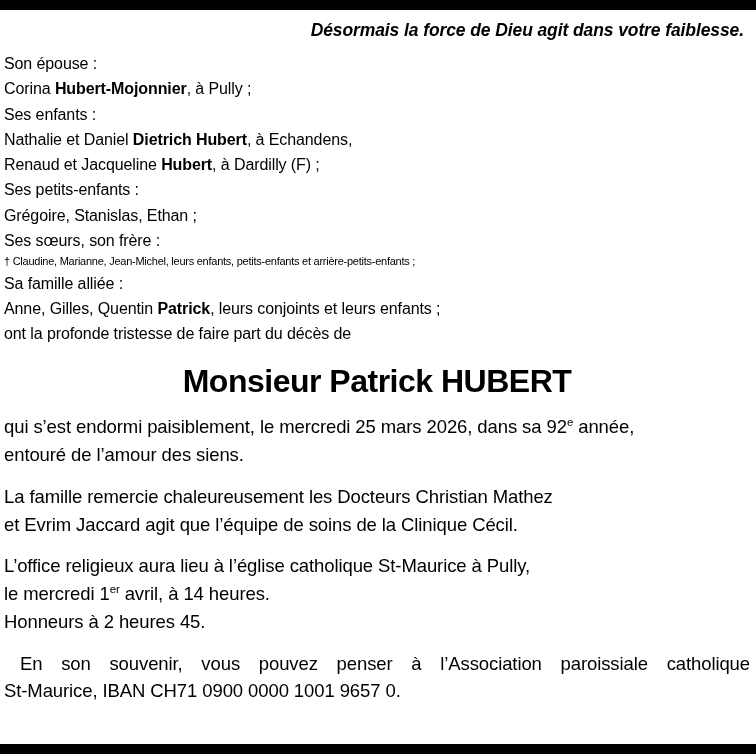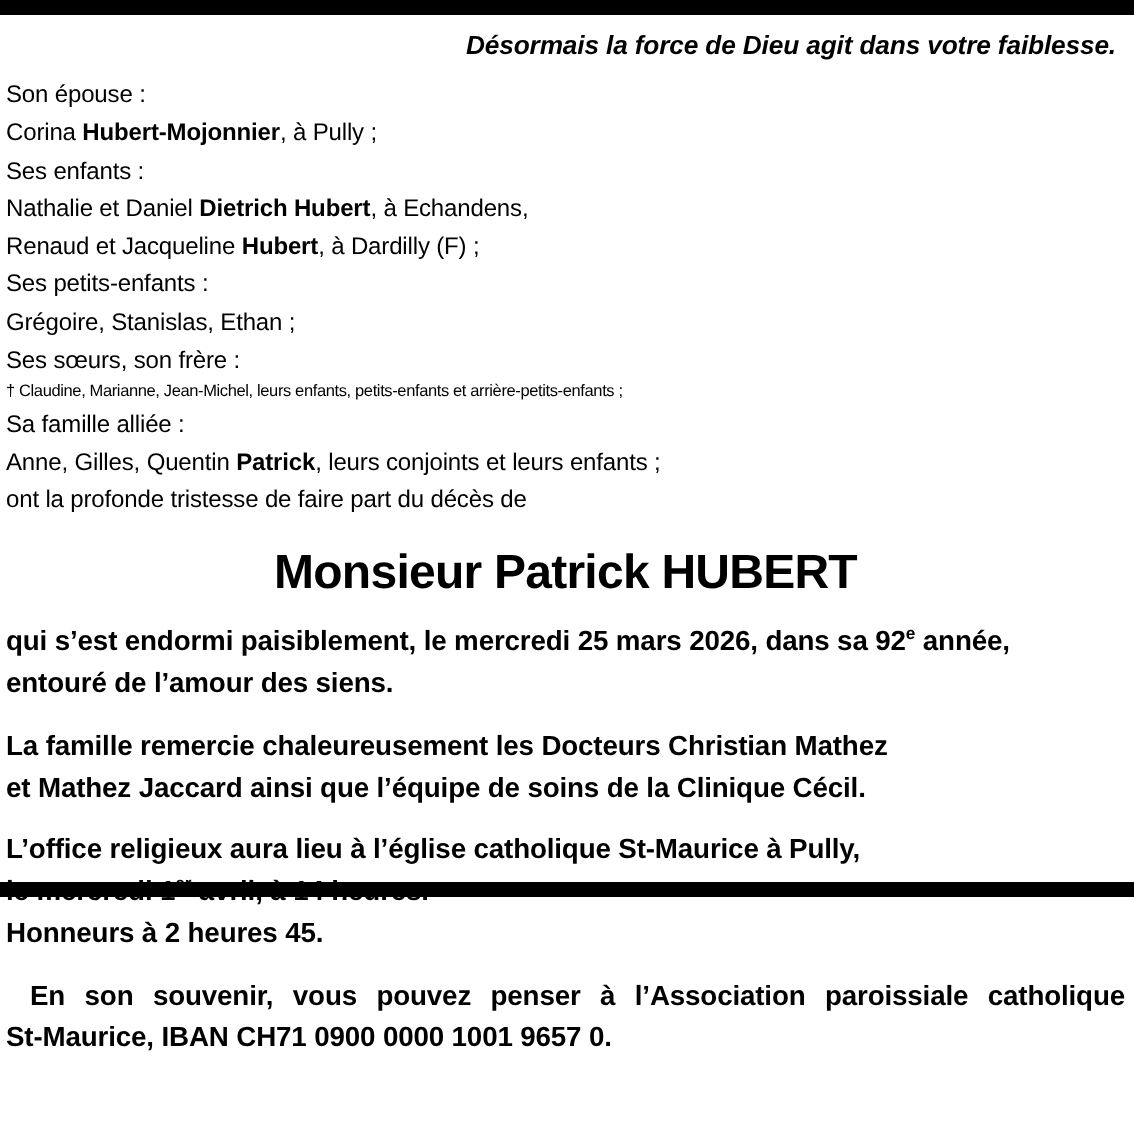--- a/index.html
+++ b/index.html
@@ -10,21 +10,21 @@
   body {
     width: 756px;
     height: 754px;
     font-family: "Liberation Sans", sans-serif;
     color: #000000;
     overflow: hidden;
   }
   #notice {
     position: relative;
     width: 756px;
-    height: 598px;
+    height: 754px;
     box-sizing: border-box;
     background: #ffffff;
     border-top: 10px solid #000000;
     border-bottom: 10px solid #000000;
     padding: 0;
   }
   .inner {
     padding: 6px 6px 0 4px;
   }
   .epigraph {
@@ -55,21 +55,20 @@
     font-weight: bold;
     letter-spacing: -0.5px;
     margin: 18px 0 14px 0;
     line-height: 1.1;
   }
   .para {
     font-size: 18.5px;
     line-height: 1.5;
     margin: 0 0 14px 0;
     letter-spacing: -0.1px;
-    font-weight: bold;
   }
   .para .l {
     display: block;
     white-space: nowrap;
   }
   .para.justify-last {
     margin-bottom: 0;
   }
   .just-line {
     display: block;
@@ -107,21 +106,21 @@
 
     <div class="deceased-name">Monsieur Patrick HUBERT</div>
 
     <div class="para">
       <span class="l"><span>qui s’est endormi paisiblement, le mercredi 25 mars 2026, dans sa 92</span><sup>e</sup><span> année,</span></span>
       <span class="l">entouré de l’amour des siens.</span>
     </div>
 
     <div class="para">
       <span class="l">La famille remercie chaleureusement les Docteurs Christian Mathez</span>
-      <span class="l">et Mathez Jaccard ainsi que l’équipe de soins de la Clinique Cécil.</span>
+      <span class="l">et Evrim Jaccard agit que l’équipe de soins de la Clinique Cécil.</span>
     </div>
 
     <div class="para">
       <span class="l">L’office religieux aura lieu à l’église catholique St-Maurice à Pully,</span>
       <span class="l"><span>le mercredi 1</span><sup>er</sup><span> avril, à 14 heures.</span></span>
       <span class="l">Honneurs à 2 heures 45.</span>
     </div>
 
     <div class="para justify-last">
       <span class="just-line">En son souvenir, vous pouvez penser à l’Association paroissiale catholique</span>

